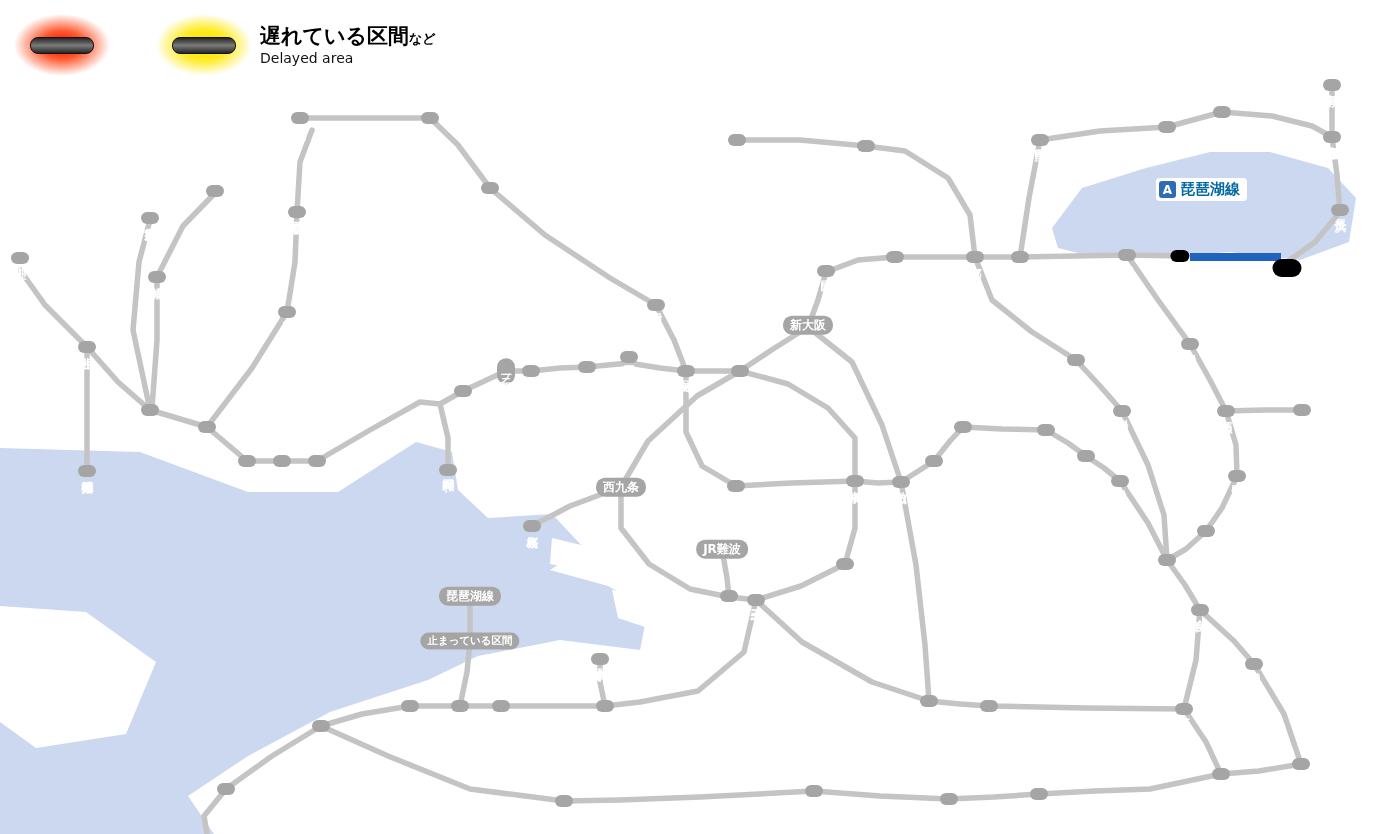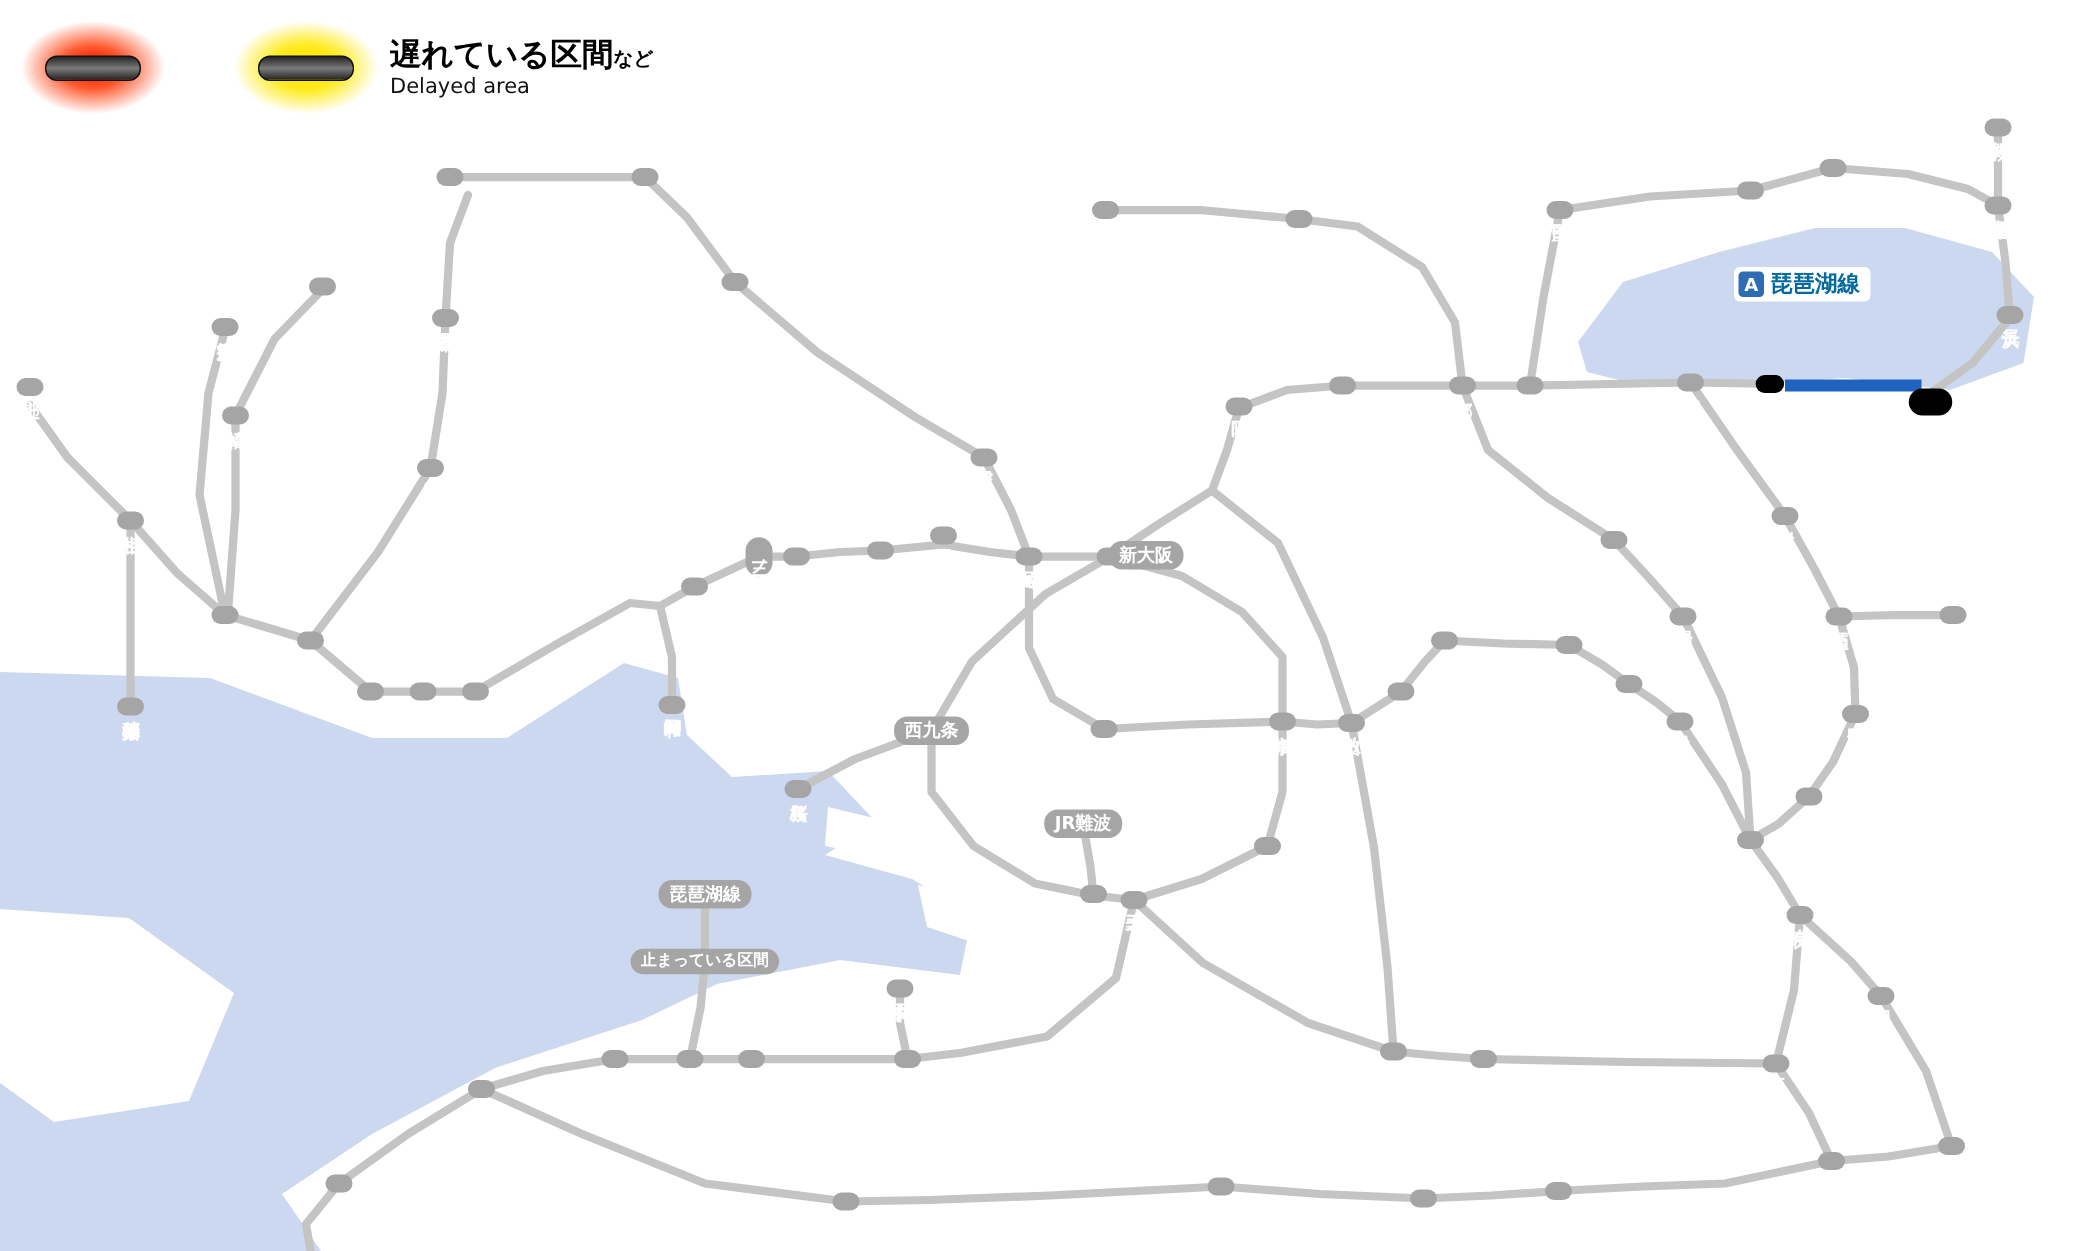--- a/index.html
+++ b/index.html
@@ -106,21 +106,21 @@
       <div class="station v" style="left: 317px; top: 461px;">西明石</div>
       <div class="station v" style="left: 463px; top: 391px;">神戸</div>
       <div class="station v" style="left: 448px; top: 470px;">和田岬</div>
       <div class="station v" style="left: 506px; top: 371px;">三ノ宮</div>
       <div class="station v" style="left: 531px; top: 371px;">灘</div>
       <div class="station v" style="left: 587px; top: 367px;">芦屋</div>
       <div class="station v" style="left: 629px; top: 357px;">甲子園口</div>
       <div class="station v" style="left: 656px; top: 305px;">塚口</div>
       <div class="station v" style="left: 686px; top: 371px;">尼崎</div>
       <div class="station v" style="left: 740px; top: 371px;">大阪</div>
-      <div class="station h" style="left: 764px; top: 325px; margin-top: 45px;">新大阪</div>
+      <div class="station h" style="left: 808px; top: 325px;">新大阪</div>
       <div class="station v" style="left: 826px; top: 271px;">吹田</div>
       <div class="station v" style="left: 895px; top: 257px;">高槻</div>
       <div class="station v" style="left: 975px; top: 257px;">京都</div>
       <div class="station v" style="left: 1020px; top: 257px;">山科</div>
       <div class="station v" style="left: 1127px; top: 255px;">草津</div>
       <div class="station v active" style="left: 1180px; top: 256px;">野洲</div>
       <div class="station v active lg" style="left: 1287px; top: 268px;">米原</div>
       <div class="station v" style="left: 1340px; top: 210px;">長浜</div>
       <div class="station v" style="left: 1332px; top: 137px;">近江塩津</div>
       <div class="station v" style="left: 1332px; top: 85px;">敦賀</div>

